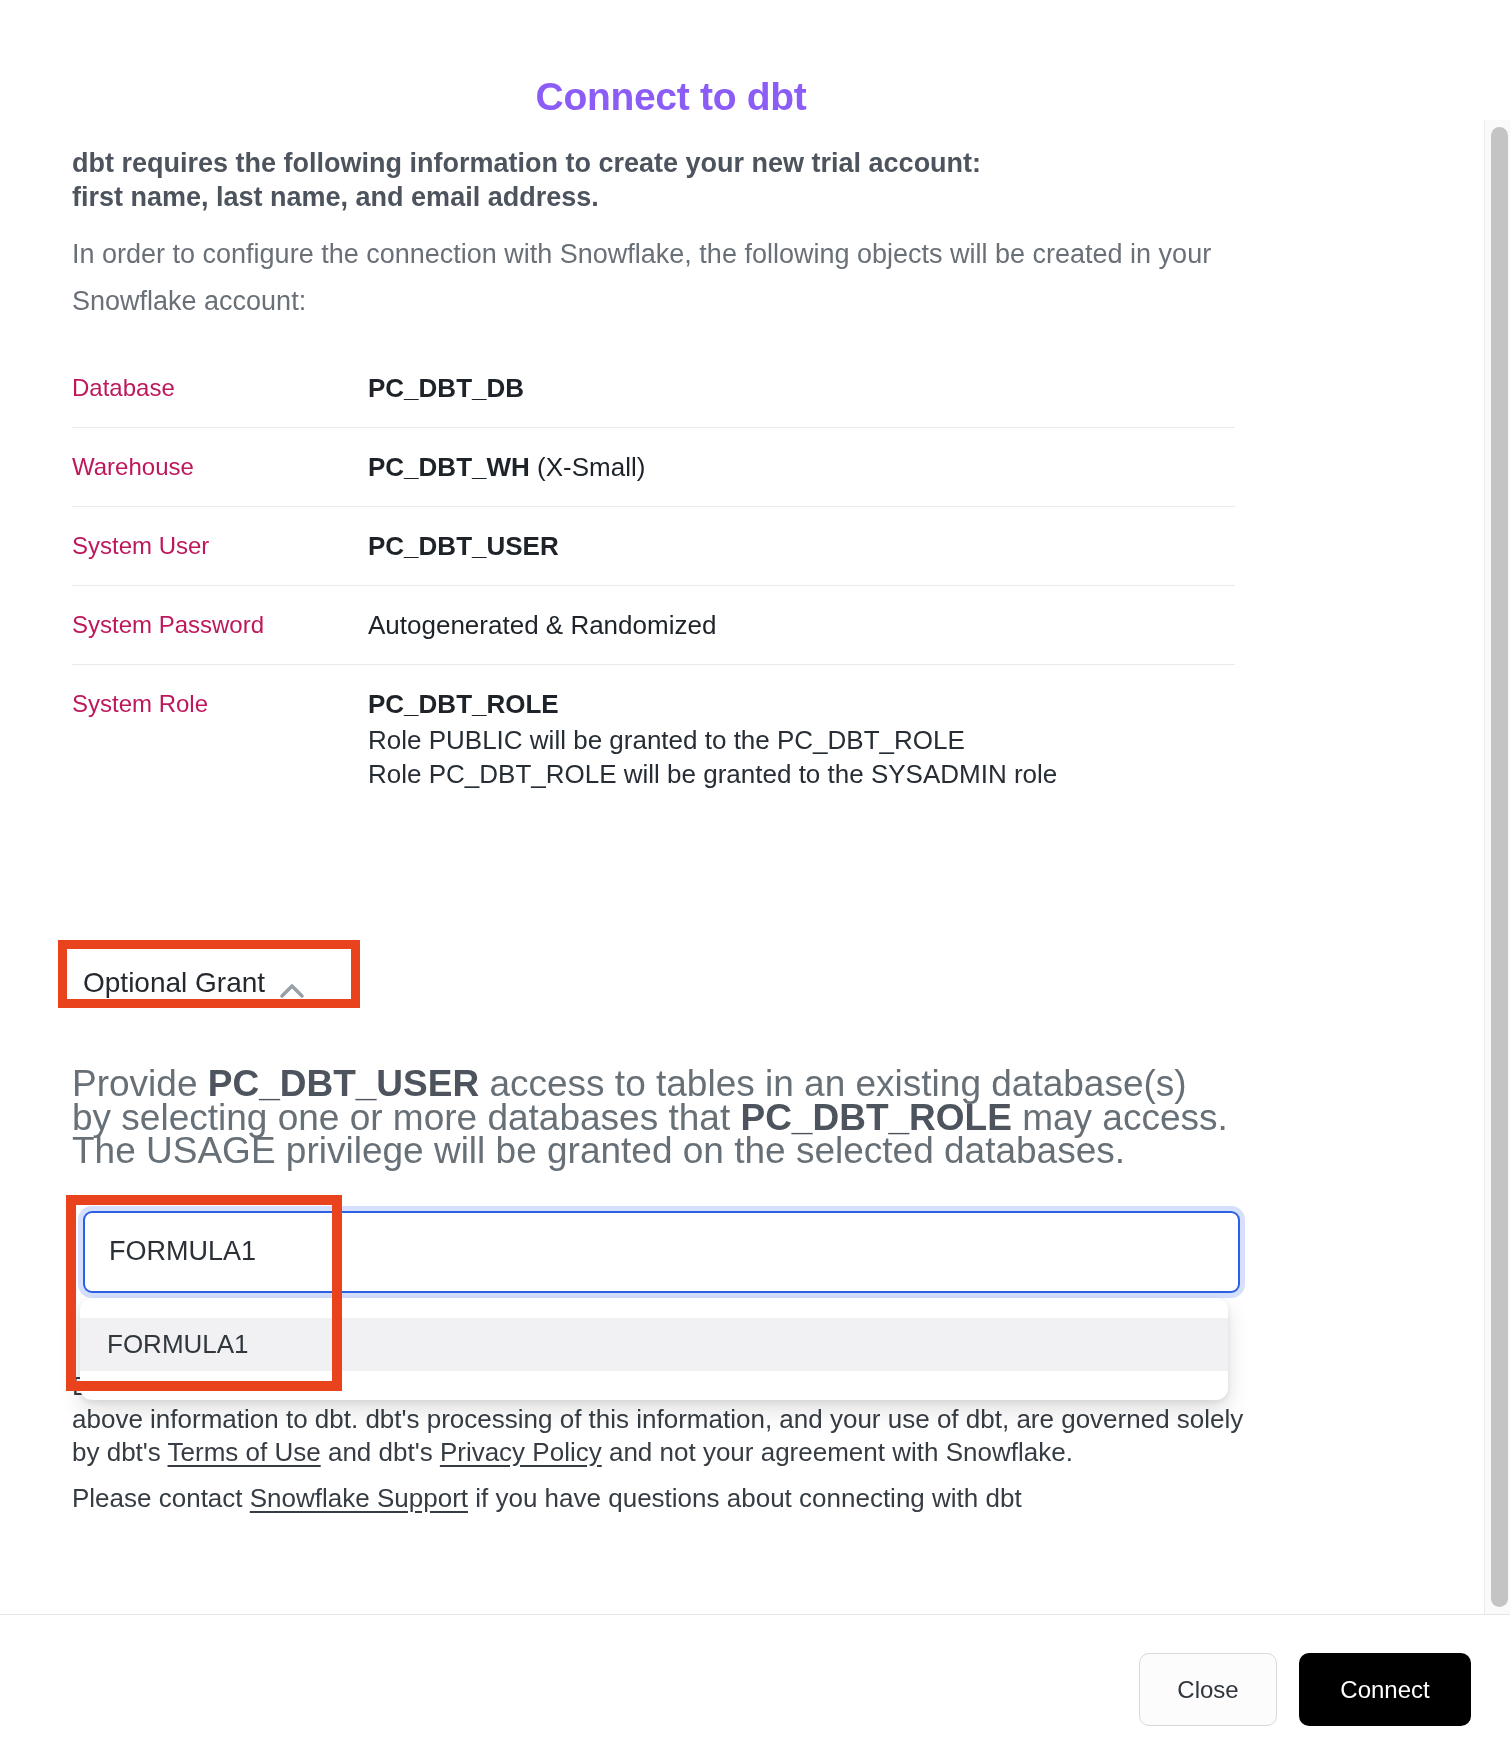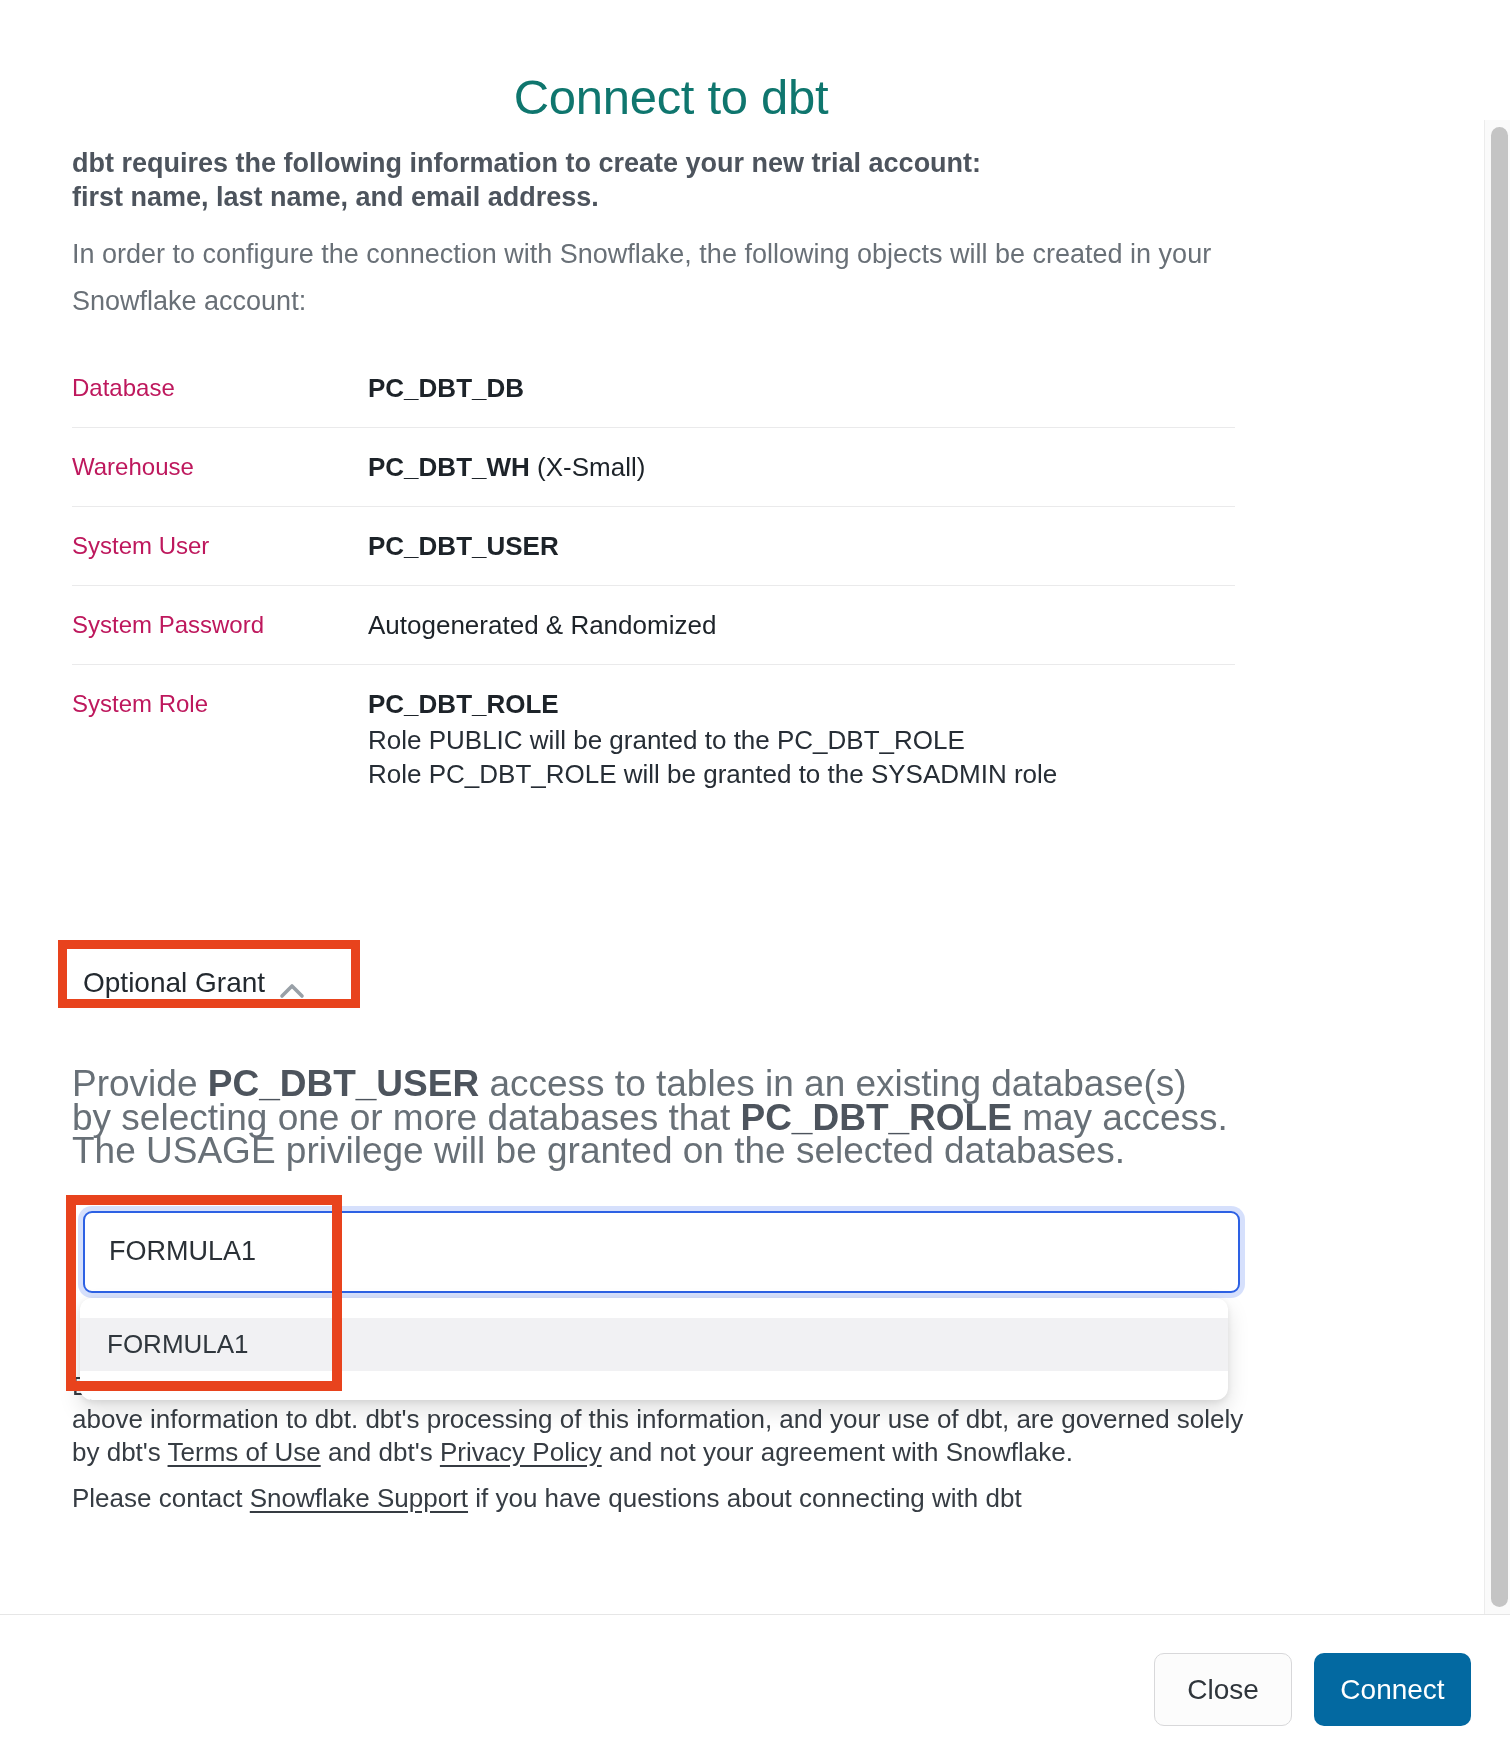--- a/index.html
+++ b/index.html
@@ -15,21 +15,21 @@
   .scroll-track {
     position:absolute; top:120px; right:0; width:26px; height:1494px;
     background:#fafafa; border-left:1px solid #ececec;
   }
   .scroll-thumb {
     position:absolute; top:7px; left:6px; width:17px; height:1480px;
     background:#c4c4c4; border-radius:9px;
   }
   
   .title-wrap { padding-top:72px; margin-right:168px; text-align:center; }
-  h1.dialog-title { font-size:49px; line-height:50px; font-weight:400; color:#0f766e; letter-spacing:-0.3px; }
+  h1.dialog-title { font-size:39px; line-height:50px; font-weight:700; color:#8b5cf6; letter-spacing:-0.3px; }
   
   .content { margin-left:72px; width:1163px; }
   .intro-bold {
     margin-top:24px; font-size:27px; line-height:34px; font-weight:700;
     color:#4d545d; white-space:pre-line;
   }
   .intro { margin-top:17px; font-size:27px; line-height:47px; color:#697077; }
   
   .details { margin-top:24px; }
   .detail-row { display:flex; padding:24px 0; }
@@ -80,23 +80,23 @@
   .legal-line { white-space:nowrap; }
   .legal a, .contact a { color:inherit; text-decoration:underline; text-underline-offset:4px; cursor:pointer; }
   .contact { margin-top:13px; font-size:26px; line-height:33px; color:#363c43; }
   
   .footer {
     position:absolute; left:0; right:0; bottom:0; height:132px;
     background:#fff; border-top:1px solid #e6e6e6;
     display:flex; justify-content:flex-end; align-items:flex-start;
     padding:38px 39px 0 0; gap:22px; z-index:40;
   }
-  .btn { height:73px; border-radius:10px; font-size:28px; font-family:inherit; cursor:pointer; }
+  .btn { height:73px; border-radius:10px; font-size:24px; font-family:inherit; cursor:pointer; }
   .btn-close { width:138px; background:#fcfcfc; border:1.5px solid #d8d8da; color:#2f353b; }
-  .btn-connect { width:157px; background:#0369a1; border:none; color:#ffffff; }
+  .btn-connect { width:172px; background:#000000; border:none; color:#ffffff; }
 </style>
 </head>
 <body>
 
 <div class="scroll-track">
   <div class="scroll-thumb"></div>
 </div>
 
 <div class="title-wrap">
   <h1 class="dialog-title">Connect to dbt</h1>

